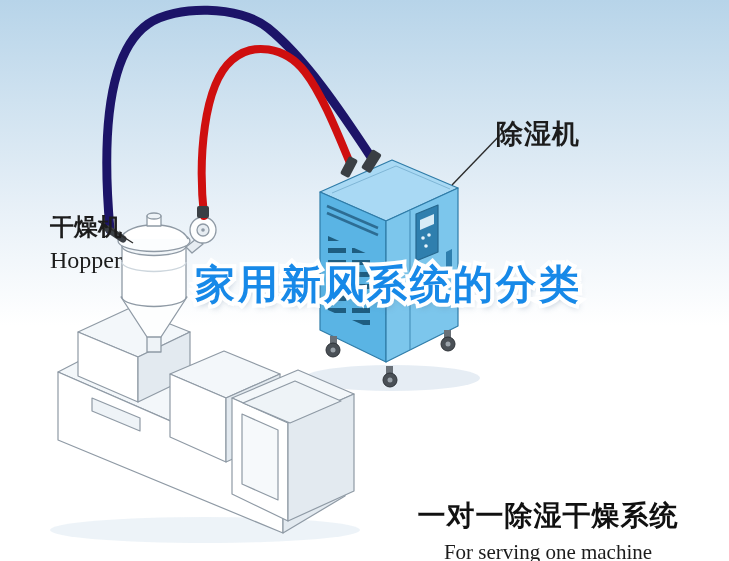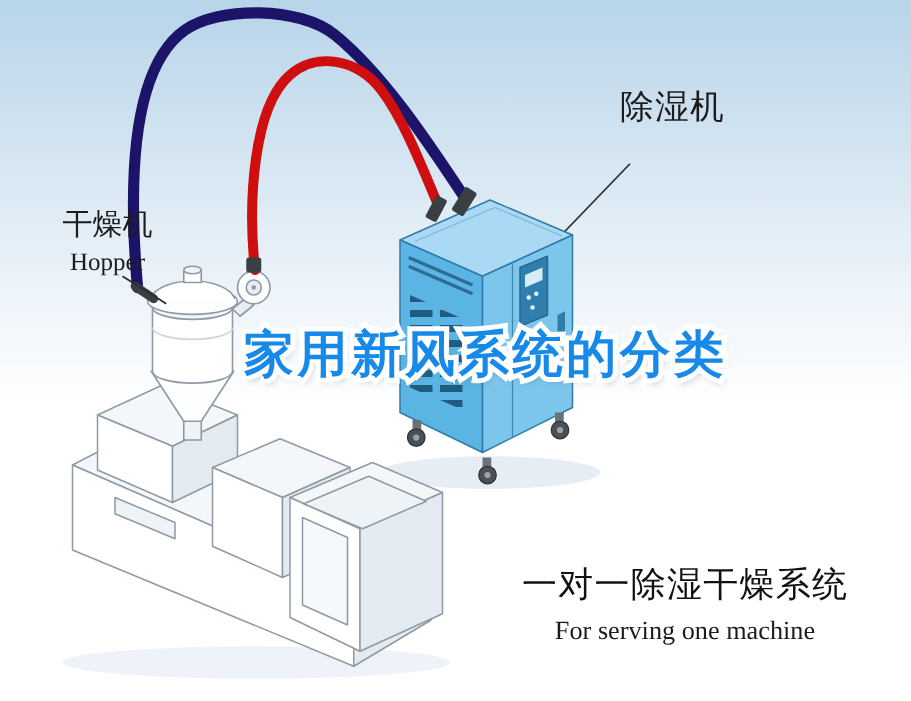--- a/index.html
+++ b/index.html
@@ -6,28 +6,28 @@
   .stage{
     position:relative;width:729px;height:561px;overflow:hidden;
     font-family:"DejaVu Sans",sans-serif;background:#fff;
   }
   .sky{
     position:absolute;inset:0;
     background:linear-gradient(180deg,var(--background-top,#b7d4e9) 0%,#cfe2f0 18%,#e9f1f8 38%,#ffffff 58%,#ffffff 100%);
   }
   svg{position:absolute;left:0;top:0;}
   .label{position:absolute;text-align:center;color:#1c1c1c;z-index:3;}
-  .label .zh{font-weight:normal;line-height:1.15;}
+  .label .zh{font-weight:bold;line-height:1.15;margin-top:48px;}
   .label .en{font-family:"Liberation Serif",serif;line-height:1.1;}
   .dehu{left:448px;top:70px;width:180px;}
   .dehu .zh{font-size:27px;letter-spacing:1px;}
   .dehu .en{font-size:23px;margin-top:3px;}
   .hop{left:36px;top:166px;width:100px;}
   .hop .zh{font-size:24px;text-align:center;}
-  .hop .en{font-size:20px;margin-top:5px;}
+  .hop .en{font-size:24px;margin-top:5px;}
   .sys{left:398px;top:452px;width:300px;}
   .sys .zh{font-size:28px;letter-spacing:1px;color:#111;}
   .sys .en{font-size:21px;margin-top:9px;}
   .title-wrap{
     position:absolute;left:0;top:264px;width:729px;
     display:grid;justify-items:center;z-index:4;pointer-events:none;padding-left:24px;
   }
   .title-wrap .t{
     grid-area:1/1;font-size:40px;font-weight:bold;letter-spacing:3px;line-height:1;
     font-family:"DejaVu Sans",sans-serif;white-space:nowrap;

